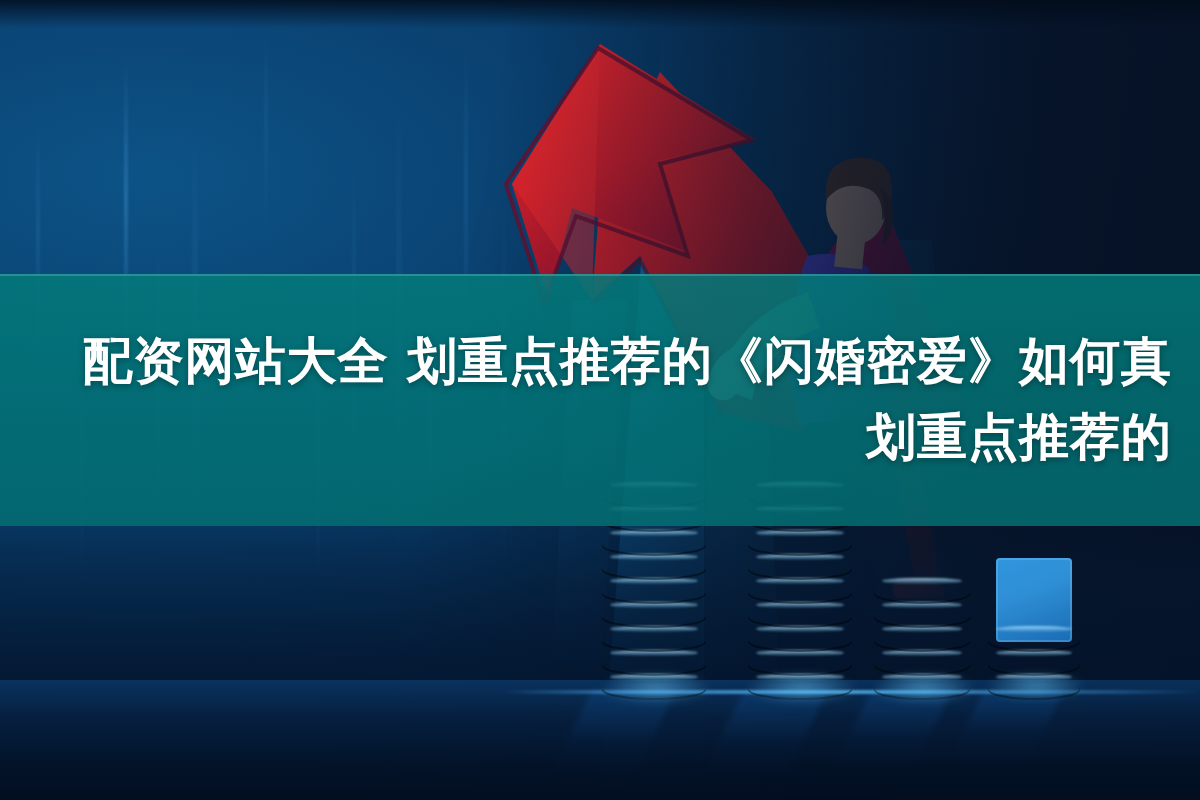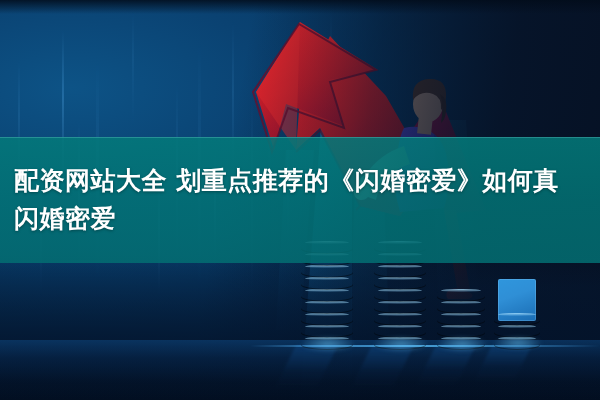--- a/index.html
+++ b/index.html
@@ -55,21 +55,21 @@
 
   
   .title-band{
     position:absolute;left:0;right:0;top:137px;height:126px;
     background:linear-gradient(180deg,
       rgba(3,122,122,0.86) 0%,
       rgba(2,116,118,0.84) 50%,
       rgba(3,110,114,0.86) 100%);
     mix-blend-mode:normal;
     display:flex;flex-direction:column;
-    align-items:flex-start;justify-content:center;
+    align-items:flex-end;justify-content:center;
     box-sizing:border-box;
     padding:0 14px;
   }
   .title-band::before{
     content:"";position:absolute;left:0;right:0;top:0;height:1px;
     background:rgba(140,235,230,.25);
   }
   .title-text{
     color:#ffffff;
     font-weight:bold;
@@ -345,16 +345,16 @@
         <i></i>
       </div>
     <div class="coin" style="top:0px;width:46px;height:13px;">
         <i></i>
       </div>
   </div>
   <div class="glow" style="left:493px;top:336px;width:50px;height:14px;"></div>
 
   <div class="title-band">
     <div class="title-text">配资网站大全 划重点推荐的《闪婚密爱》如何真</div>
-    <div class="title-text title-line2">闪婚密爱</div>
+    <div class="title-text title-line2">划重点推荐的</div>
   </div>
 
 </div>
 
 </body></html>

